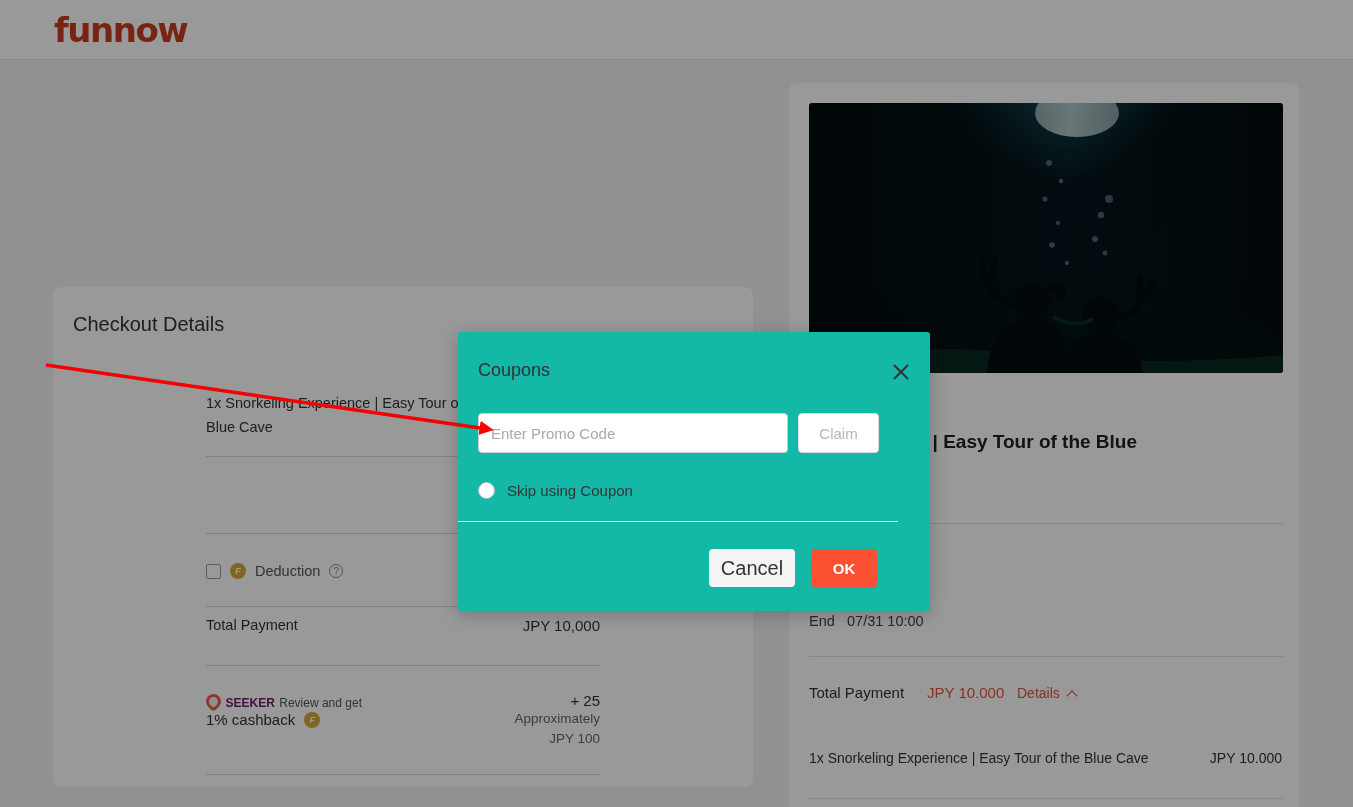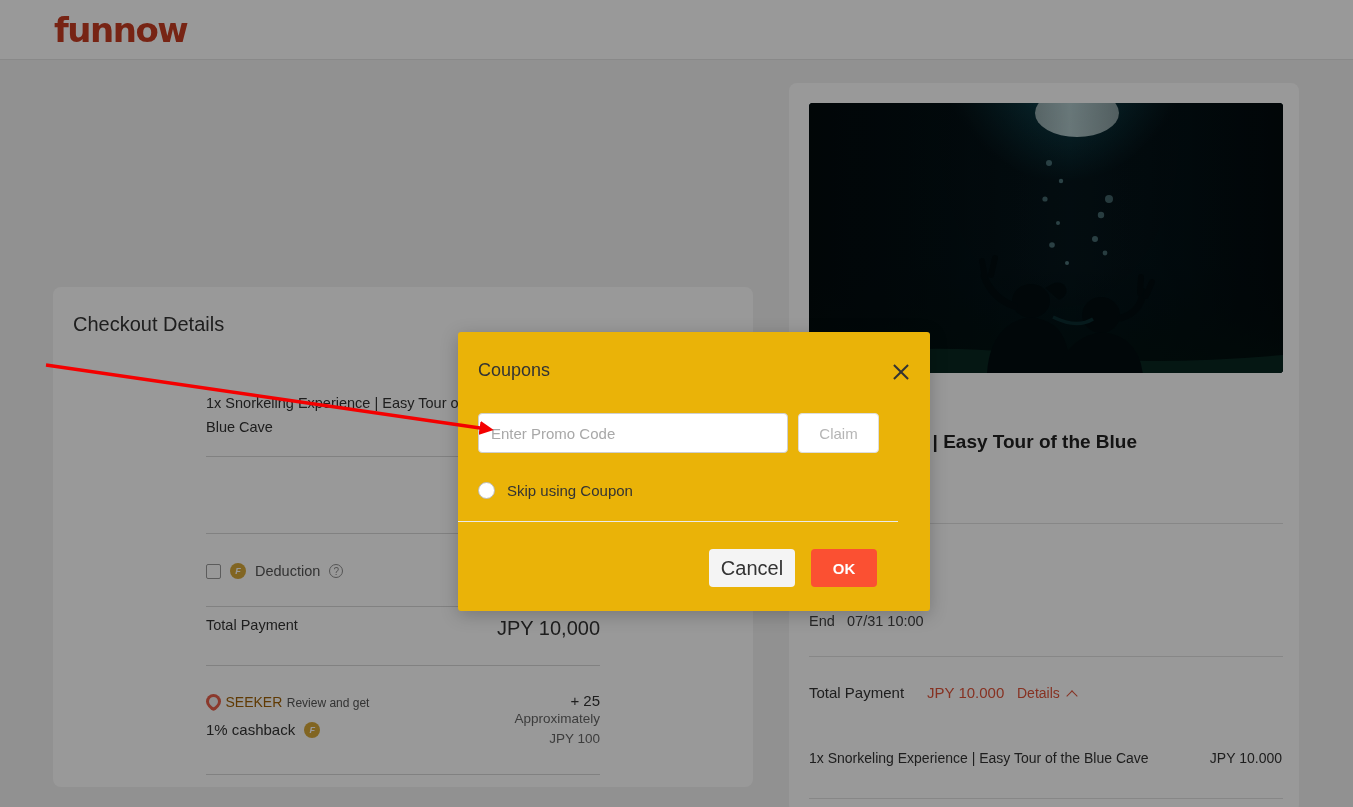--- a/index.html
+++ b/index.html
@@ -137,42 +137,42 @@
     color: #8d8d8d;
     font-size: 10px;
     display: flex; align-items: center; justify-content: center;
   }
   .row-flex {
     display: flex;
     justify-content: space-between;
     align-items: flex-start;
   }
   .lbl-total { font-size: 14.5px; color: #333; }
-  .val-total { font-size: 20px; color: #333; }
+  .val-total { font-size: 15px; color: #333; }
 
   .seeker-badge {
     display: inline-block;
     width: 15px; height: 15px;
     background: #e8604a;
     border-radius: 50% 50% 50% 4px;
     transform: rotate(-45deg);
     position: relative;
     top: 2px;
   }
   .seeker-badge::after {
     content: "";
     position: absolute;
     left: 3px; top: 3px;
     width: 9px; height: 9px;
     background: #f0f0f0;
     border-radius: 50% 50% 50% 2px;
   }
-  .seeker-word { color: #a16207; font-size: 14px; }
+  .seeker-word { color: #701a75; font-size: 12px; font-weight: bold; }
   .seeker-rest { color: #555; font-size: 12px; }
-  .cashback-line { font-size: 15px; color: #333; display: flex; align-items: center; gap: 9px; margin-top: 10px;}
+  .cashback-line { font-size: 15px; color: #333; display: flex; align-items: center; gap: 9px; }
   .approx { font-size: 13.5px; color: #666; line-height: 20px; text-align: right; }
   .plus25 { font-size: 15px; color: #333; text-align: right; }
 
   
   #card-right {
     position: absolute;
     left: 789px; top: 83px;
     width: 510px; height: 730px;
     background: #ffffff;
     border-radius: 8px;
@@ -234,21 +234,21 @@
     position: absolute;
     inset: 0;
     background: rgba(0,0,0,0.4);
   }
 
   
   #modal {
     position: absolute;
     left: 458px; top: 332px;
     width: 472px; height: 279px;
-    background: #eab308;
+    background: #14b8a6;
     border-radius: 3px;
     box-shadow: 0 4px 18px rgba(0,0,0,0.22);
   }
   #modal-title {
     position: absolute;
     left: 20px; top: 28px;
     font-size: 18px;
     color: #333;
   }
   #modal-close {

